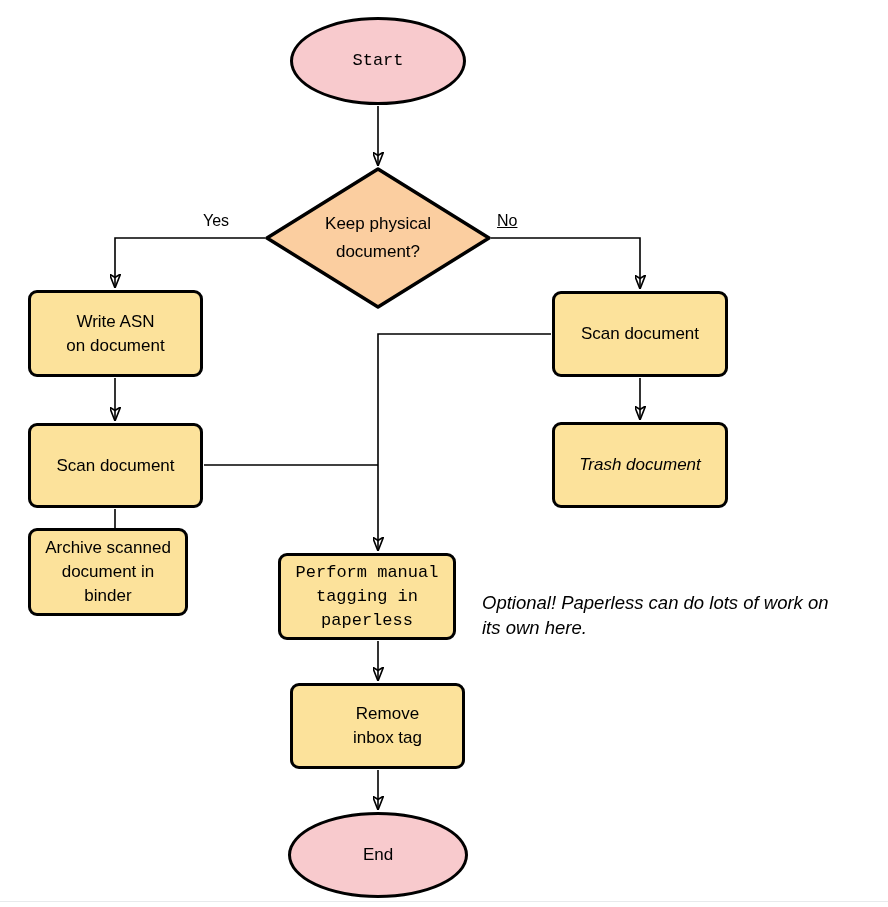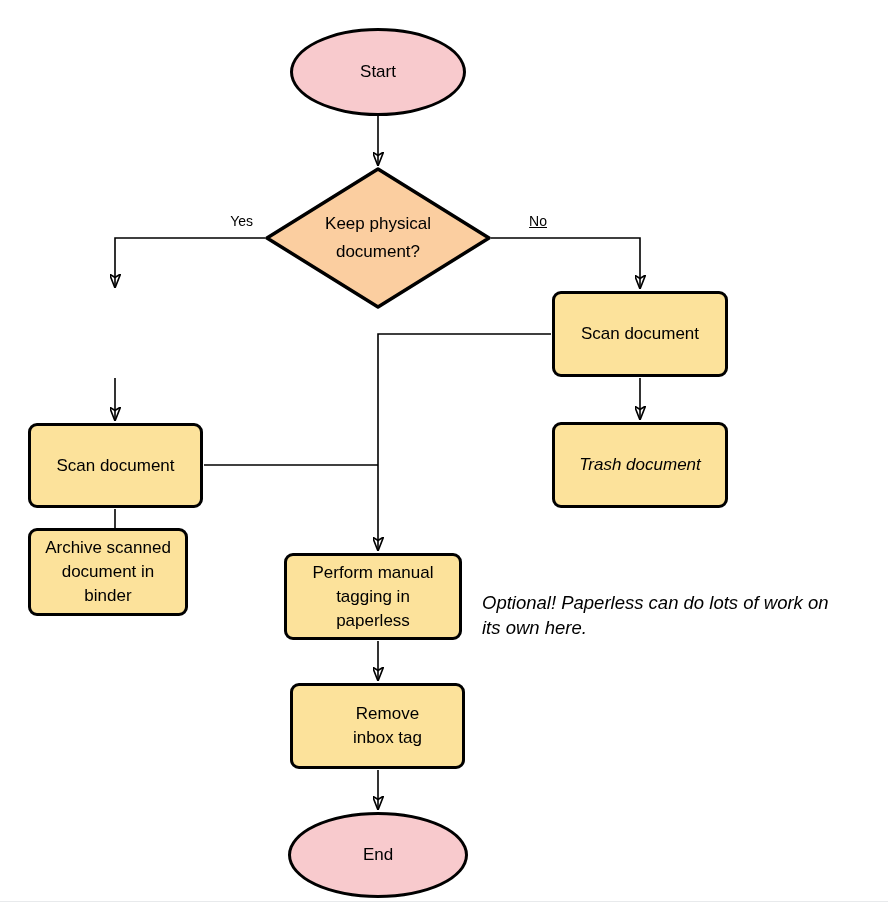--- a/index.html
+++ b/index.html
@@ -57,23 +57,23 @@
     display:flex;
     align-items:center;
     justify-content:center;
     text-align:center;
     font-size:17px;
     line-height:28px;
     white-space:pre-line;
   }
   .edge-label{
     position:absolute;
-    font-size:14px;
+    font-size:16px;
     line-height:20px;
-    text-align:right;
+    text-align:left;
   }
   .note{
     position:absolute;
     font-size:18.5px;
     line-height:25px;
     font-style:italic;
     white-space:pre-line;
   }
   .bottom-divider{
     position:absolute;
@@ -103,53 +103,57 @@
     <path d="M491,238 L640,238 L640,288" marker-end="url(#arrow)"></path>
     <path d="M115,378 L115,420" marker-end="url(#arrow)"></path>
     <path d="M115,509 L115,549" marker-end="url(#arrow)"></path>
     <path d="M640,378 L640,419" marker-end="url(#arrow)"></path>
     <path d="M551,334 L378,334 L378,550" marker-end="url(#arrow)"></path>
     <path d="M204,465 L378,465"></path>
     <path d="M378,641 L378,680" marker-end="url(#arrow)"></path>
     <path d="M378,770 L378,809" marker-end="url(#arrow)"></path>
   </svg>
 
-  <div class="node terminal" style="left:290px;top:28px;width:176px;height:88px;">
+  <div class="node terminal" style="left:290px;top:17px;width:176px;height:88px;font-family:Liberation Mono, monospace;">
     <span>Start</span>
   </div>
 
   <div class="node terminal" style="left:288px;top:812px;width:180px;height:86px;">
     <span>End</span>
   </div>
 
   <div class="decision-label" style="left:288px;top:202px;width:180px;height:72px;">
     <span>Keep physical
 document?</span>
   </div>
 
+  <div class="node process" style="left:28px;top:290px;width:175px;height:87px;">
+    <span>Write ASN
+on document</span>
+  </div>
 
   <div class="node process" style="left:28px;top:423px;width:175px;height:85px;">
     <span>Scan document</span>
   </div>
 
   <div class="node process" style="left:28px;top:528px;width:160px;height:88px;text-align:center;">
     <span>Archive scanned
 document in
 binder</span>
   </div>
 
   <div class="node process" style="left:552px;top:291px;width:176px;height:86px;">
     <span>Scan document</span>
   </div>
 
   <div class="node process" style="left:552px;top:422px;width:176px;height:86px;font-style:italic;">
     <span>Trash document</span>
   </div>
 
-  <div class="node process" style="left:284px;top:553px;width:178px;height:87px;">
+  <div class="node process" style="left:278px;top:553px;width:178px;height:87px;font-family:Liberation Mono, monospace;">
     <span>Perform manual
 tagging in
 paperless</span>
   </div>
 
   <div class="node process" style="left:290px;top:683px;width:175px;height:86px;padding-left:20px;">
     <span>Remove
 inbox tag</span>
   </div>
 

